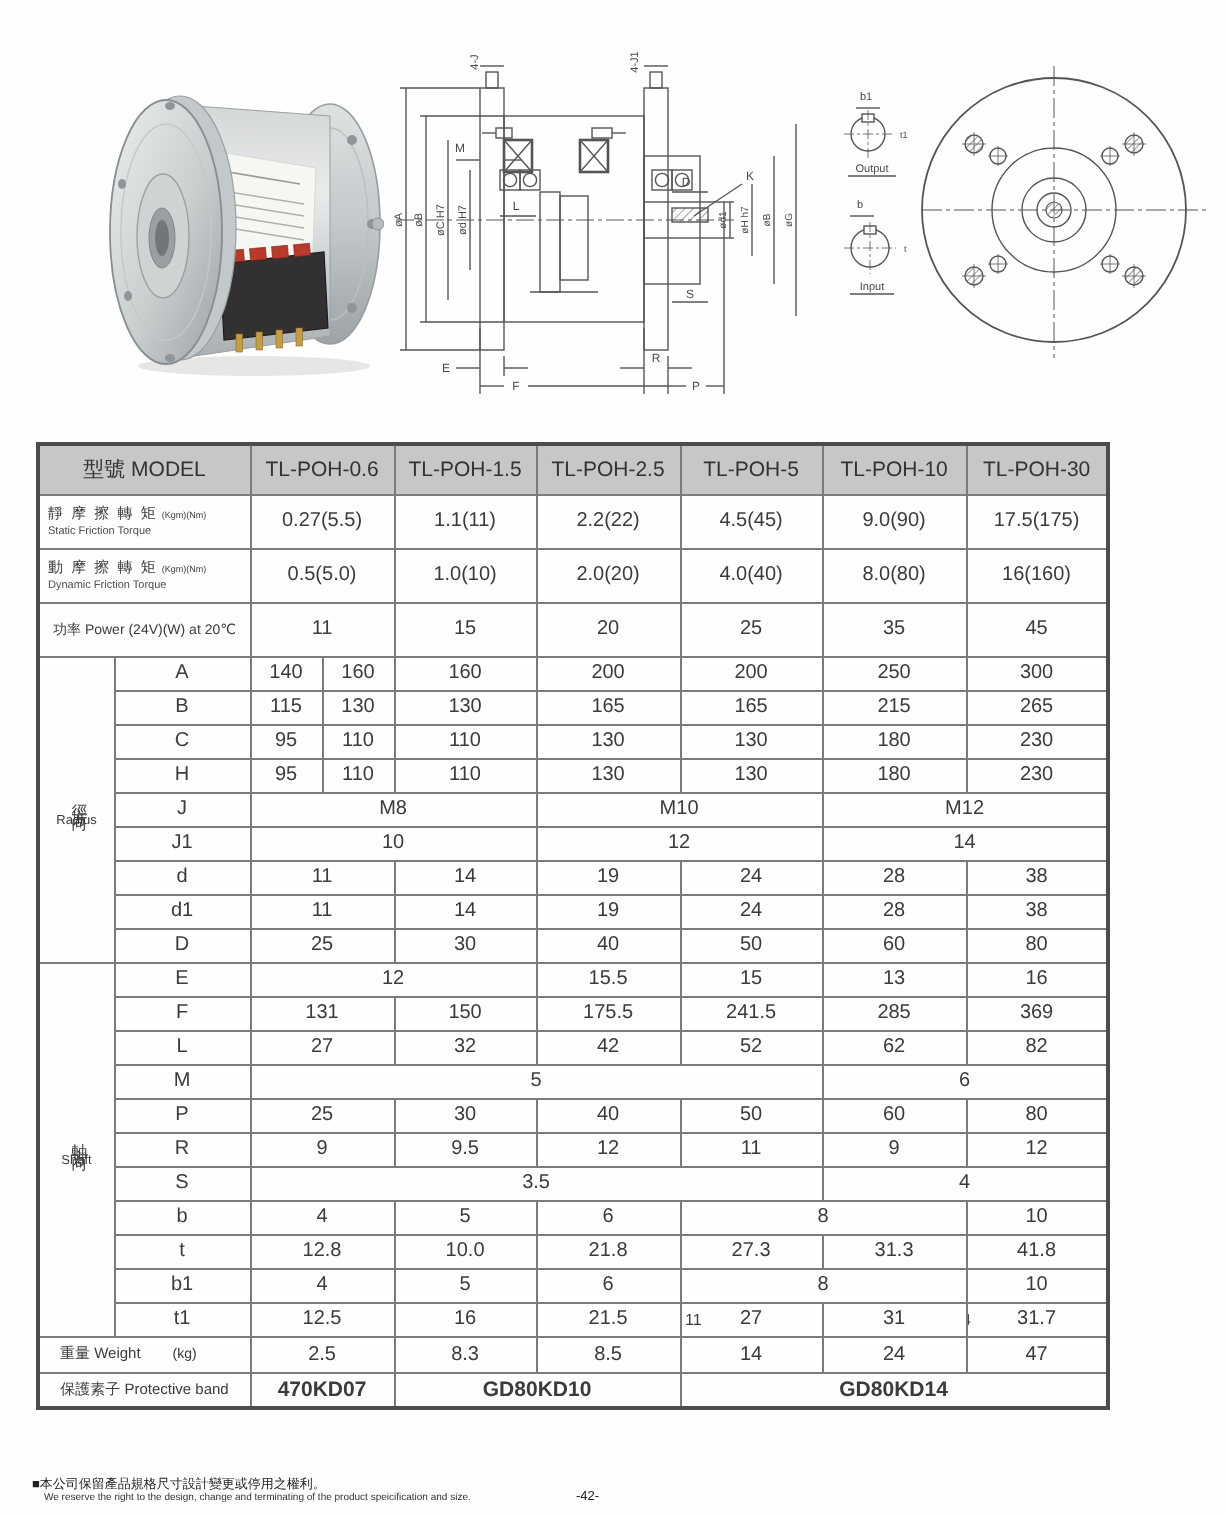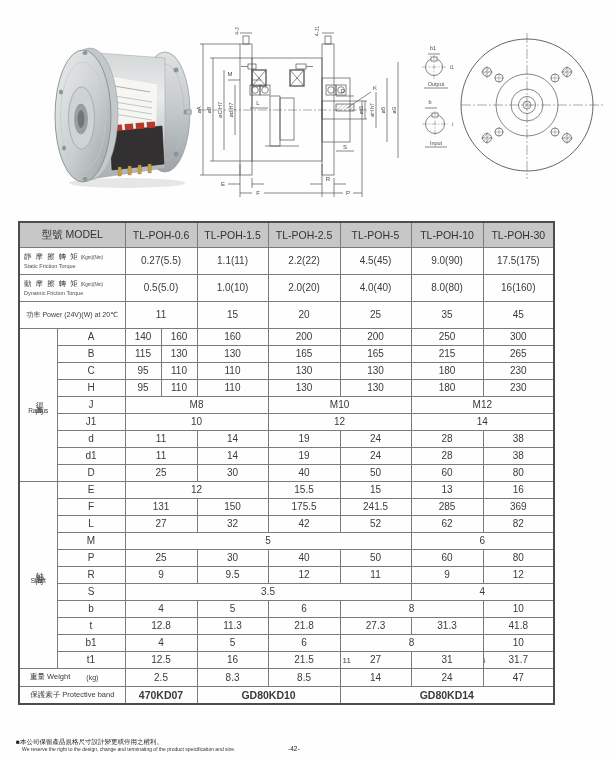--- a/index.html
+++ b/index.html
@@ -476,21 +476,21 @@
       <td class="ltr">b</td>
       <td colspan="2" class="val">4</td>
       <td class="val">5</td>
       <td class="val">6</td>
       <td colspan="2" class="val">8</td>
       <td class="val">10</td>
     </tr>
     <tr class="r-d">
       <td class="ltr">t</td>
       <td colspan="2" class="val">12.8</td>
-      <td class="val">11.3</td>
+      <td class="val">10.0</td>
       <td class="val">21.8</td>
       <td class="val">27.3</td>
       <td class="val">31.3</td>
       <td class="val">41.8</td>
     </tr>
     <tr class="r-d">
       <td class="ltr">b1</td>
       <td colspan="2" class="val">4</td>
       <td class="val">5</td>
       <td class="val">6</td>

